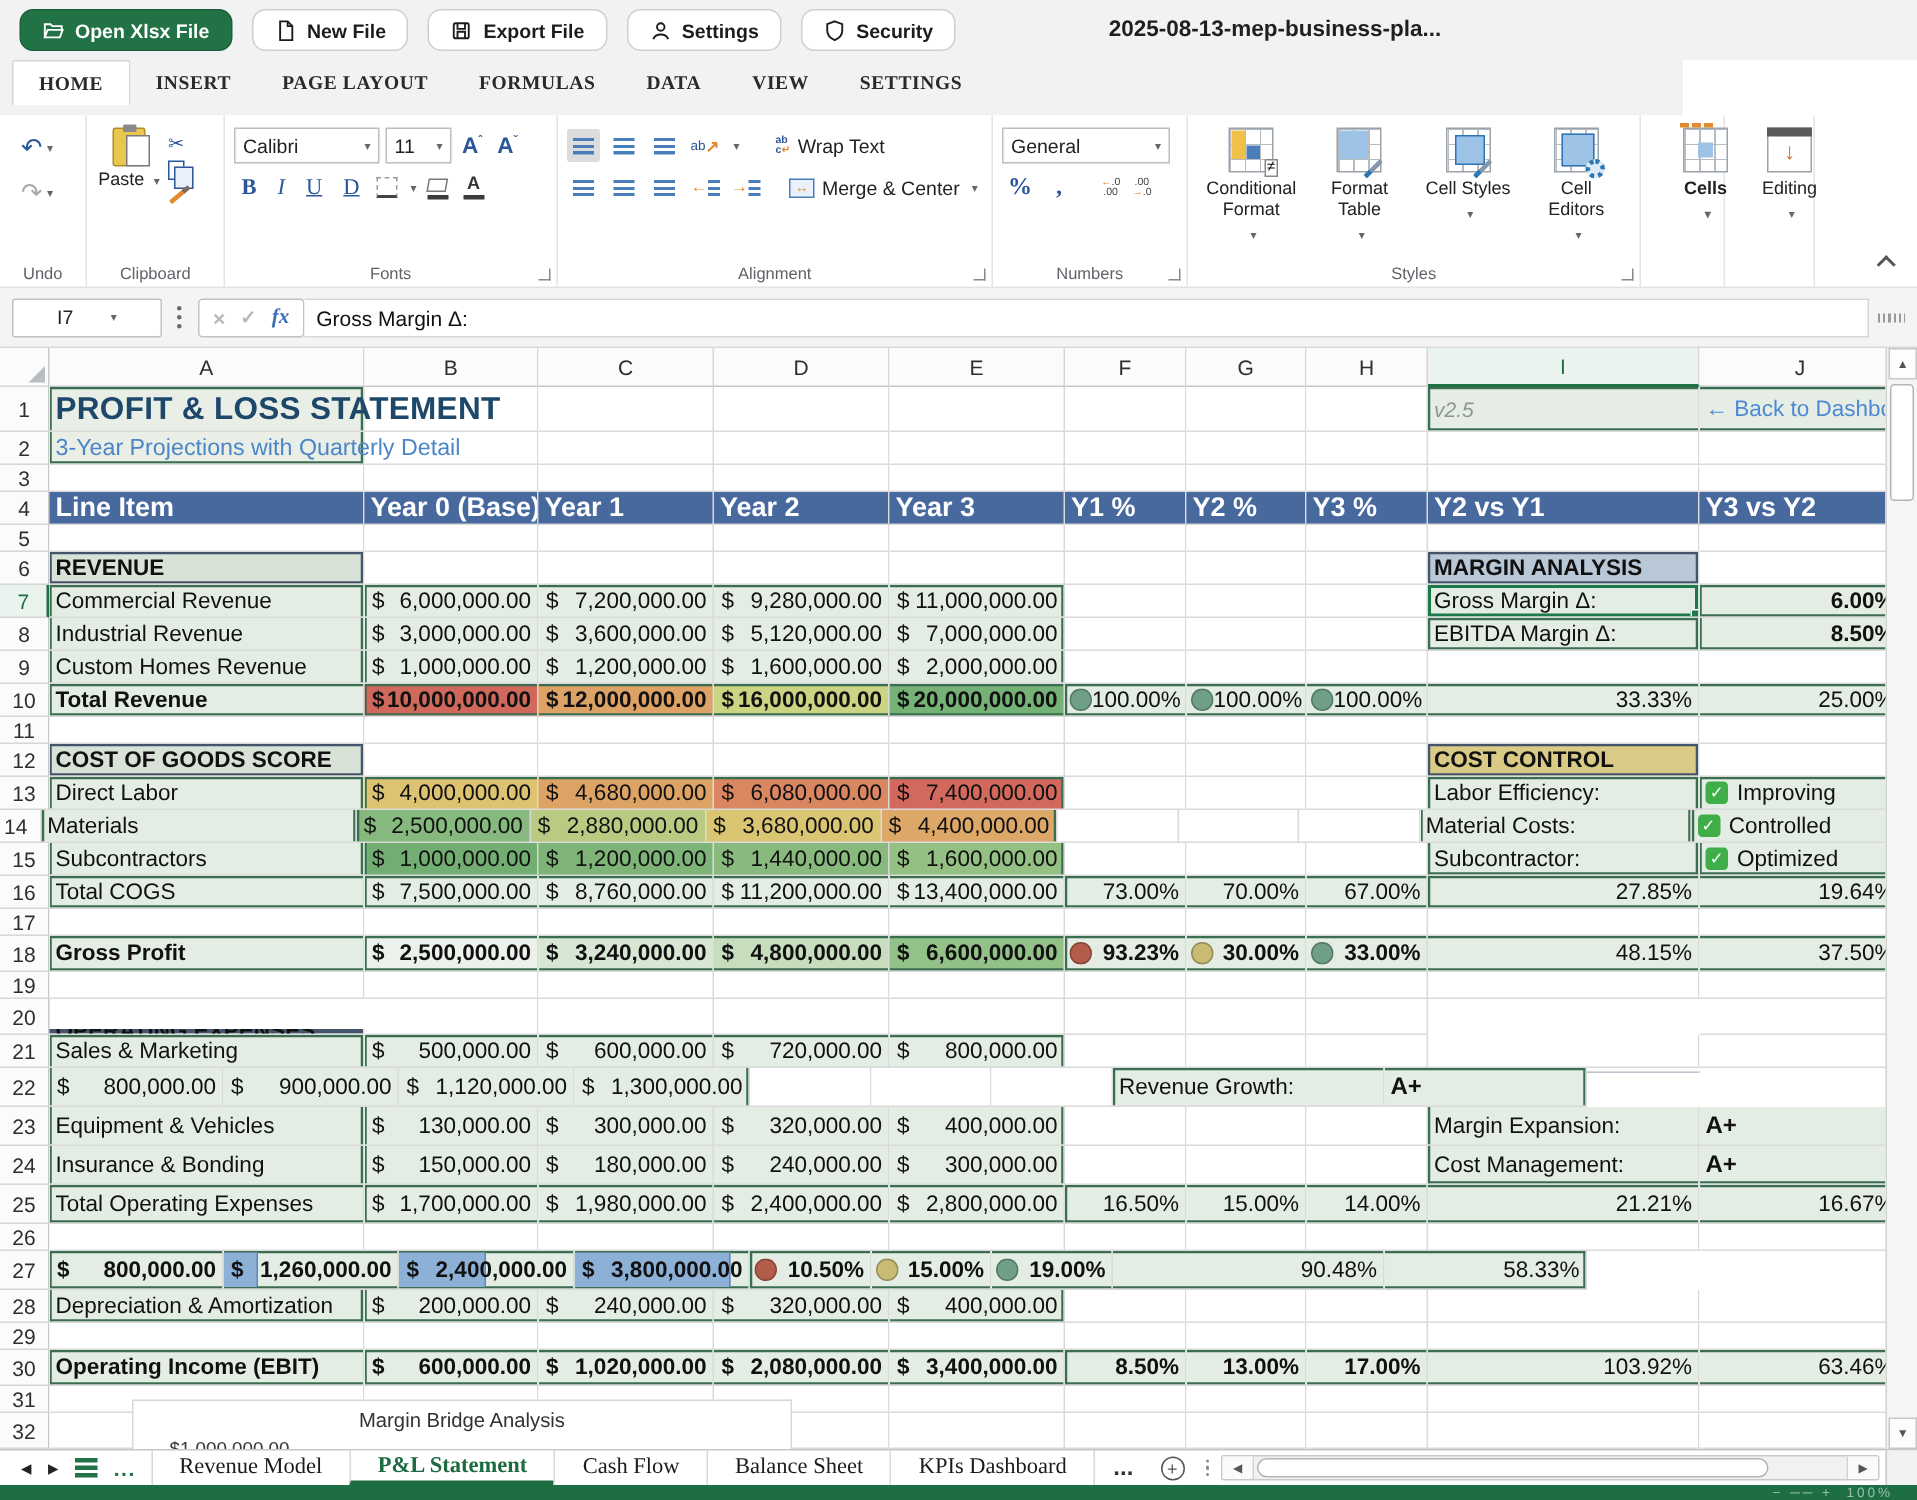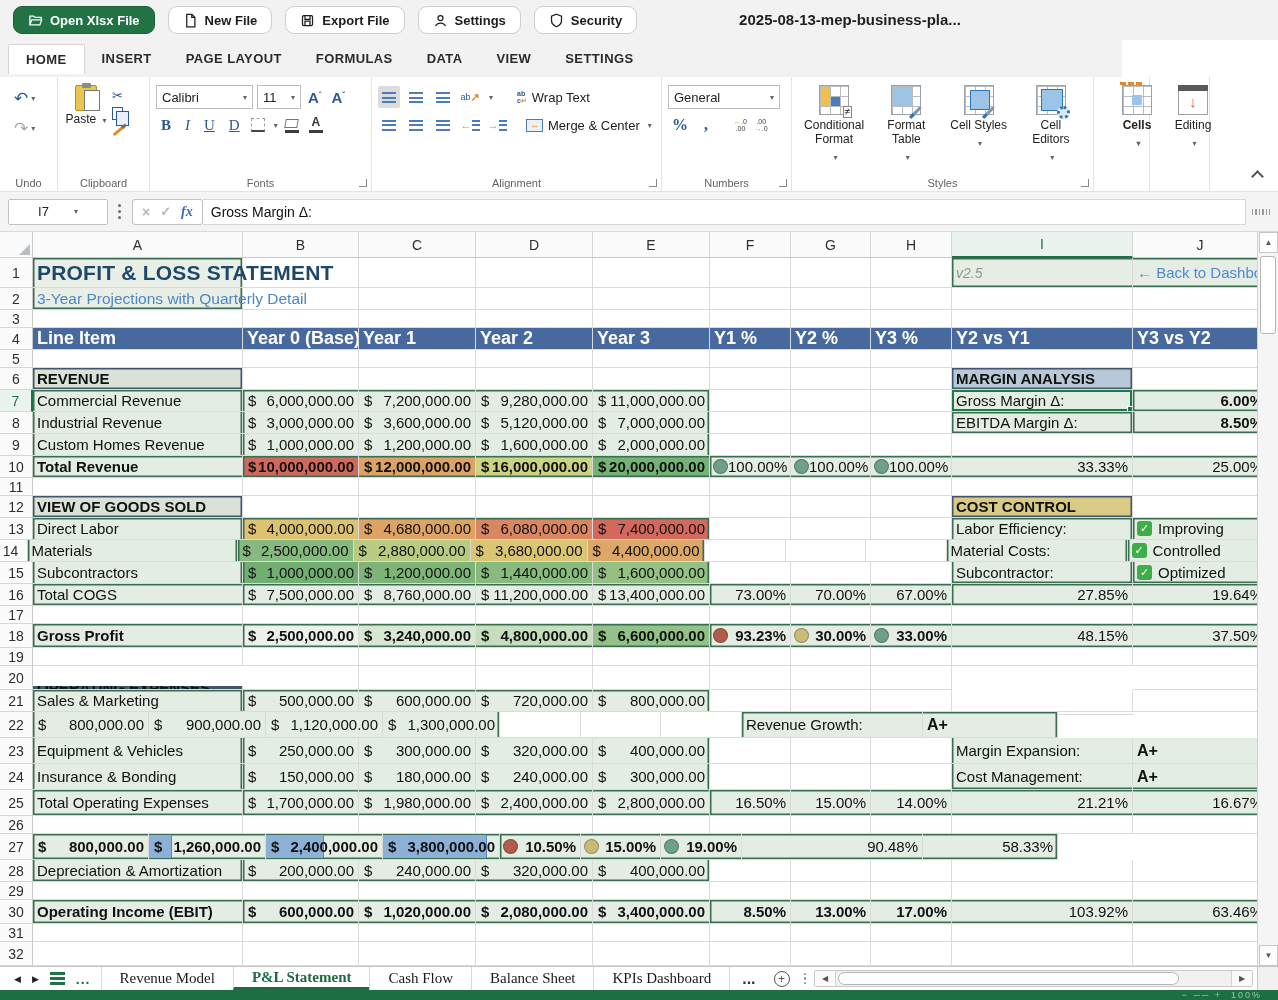--- a/index.html
+++ b/index.html
@@ -12,21 +12,21 @@
     display:flex; align-items:center; gap:13px; padding-left:13px; }
   .tbtn { display:inline-flex; align-items:center; gap:7px; height:28px; padding:0 14px;
     background:#fff; border:1px solid #cfcfcf; border-radius:9px; font-size:13px; font-weight:700; color:#1c1c1c; cursor:pointer; }
   .tbtn svg { width:15px; height:15px; }
   .tbtn.primary { background:#217346; border-color:#1c5f3a; color:#fff; }
   .doctitle { position:absolute; left:850px; top:11px; transform:translateX(-50%);
     font-size:15px; font-weight:700; color:#1f1f1f; white-space:nowrap; }
 
   
   .tabstrip { position:absolute; left:0; top:40px; width:1122px; height:37px; background:#f1f2f1;
-    display:flex; align-items:center; padding-left:8px; }
+    display:flex; align-items:flex-start; padding-left:8px;font-family:Liberation Serif, serif; }
   .rtab { height:30px; padding:7px 17px 0 17px; font-size:13px; letter-spacing:.4px; color:#2a2a2a;
     cursor:pointer; font-weight:600; }
   .rtab.active { background:#fff; border:1px solid #d5d5d5; border-bottom:none; border-radius:2px 2px 0 0; }
 
   
   .ribbon { position:absolute; left:0; top:77px; width:1278px; height:115px; background:#fff;
     border-bottom:1px solid #e3e3e3; display:flex; }
   .rgroup { position:relative; height:100%; border-right:1px solid #e4e4e4; padding:6px 6px 16px 6px; }
   .glabel { position:absolute; bottom:2px; left:0; right:0; text-align:center; font-size:11px; color:#5f6368; }
   .launcher { position:absolute; right:4px; bottom:4px; width:8px; height:8px;
@@ -707,21 +707,21 @@
         <div class="cell" style="width: 117px; flex: 0 0 117px;"></div>
         <div class="cell" style="width: 81px; flex: 0 0 81px;"></div>
         <div class="cell" style="width: 80px; flex: 0 0 80px;"></div>
         <div class="cell" style="width: 81px; flex: 0 0 81px;"></div>
         <div class="cell" style="width: 181px; flex: 0 0 181px;"></div>
         <div class="cell" style="width: 135px; flex: 0 0 135px;"></div>
       </div>
       <div class="grow" style="height: 22px; flex: 0 0 22px;">
         <div class="rowhdr">12</div>
         <div class="cell sec" style="width: 210px; flex: 0 0 210px;">
-          <span class="lbl">VIEW OF GOODS SOLD</span>
+          <span class="lbl">COST OF GOODS SCORE</span>
         </div>
         <div class="cell" style="width: 116px; flex: 0 0 116px;"></div>
         <div class="cell" style="width: 117px; flex: 0 0 117px;"></div>
         <div class="cell" style="width: 117px; flex: 0 0 117px;"></div>
         <div class="cell" style="width: 117px; flex: 0 0 117px;"></div>
         <div class="cell" style="width: 81px; flex: 0 0 81px;"></div>
         <div class="cell" style="width: 80px; flex: 0 0 80px;"></div>
         <div class="cell" style="width: 81px; flex: 0 0 81px;"></div>
         <div class="cell sectan" style="width: 181px; flex: 0 0 181px;">
           <span class="lbl">COST CONTROL</span>
@@ -999,21 +999,21 @@
           <span class="lbl">A+</span>
         </div>
       </div>
       <div class="grow" style="height: 26px; flex: 0 0 26px;">
         <div class="rowhdr">23</div>
         <div class="cell p" style="width: 210px; flex: 0 0 210px; box-shadow: rgb(58, 110, 80) 1.5px 0px 0px inset, rgb(58, 110, 80) -1.5px 0px 0px inset;">
           <span class="lbl">Equipment &amp; Vehicles</span>
         </div>
         <div class="cell p" style="width: 116px; flex: 0 0 116px; box-shadow: rgb(58, 110, 80) 1.5px 0px 0px inset;">
           <span class="cur">$</span>
-          <span class="amt">250,000.00</span>
+          <span class="amt">130,000.00</span>
         </div>
         <div class="cell p" style="width: 117px; flex: 0 0 117px;">
           <span class="cur">$</span>
           <span class="amt">300,000.00</span>
         </div>
         <div class="cell p" style="width: 117px; flex: 0 0 117px;">
           <span class="cur">$</span>
           <span class="amt">320,000.00</span>
         </div>
         <div class="cell p" style="width: 117px; flex: 0 0 117px; box-shadow: rgb(58, 110, 80) -1.5px 0px 0px inset;">
@@ -1249,20 +1249,24 @@
         <div class="cell" style="width: 117px; flex: 0 0 117px;"></div>
         <div class="cell" style="width: 117px; flex: 0 0 117px;"></div>
         <div class="cell" style="width: 81px; flex: 0 0 81px;"></div>
         <div class="cell" style="width: 80px; flex: 0 0 80px;"></div>
         <div class="cell" style="width: 81px; flex: 0 0 81px;"></div>
         <div class="cell" style="width: 181px; flex: 0 0 181px;"></div>
         <div class="cell" style="width: 135px; flex: 0 0 135px;"></div>
       </div>
     </div>
 
+  <div class="chartov">
+    <div class="ct">Margin Bridge Analysis</div>
+    <div class="al">$1,000,000.00</div>
+  </div>
 
   <div class="vsb">
     <div class="btn up">▲</div>
     <div class="thumb"></div>
     <div class="btn down">▼</div>
   </div>
 
   <div class="sheetbar">
     <div class="snav">
       <span class="tri">◀</span>

